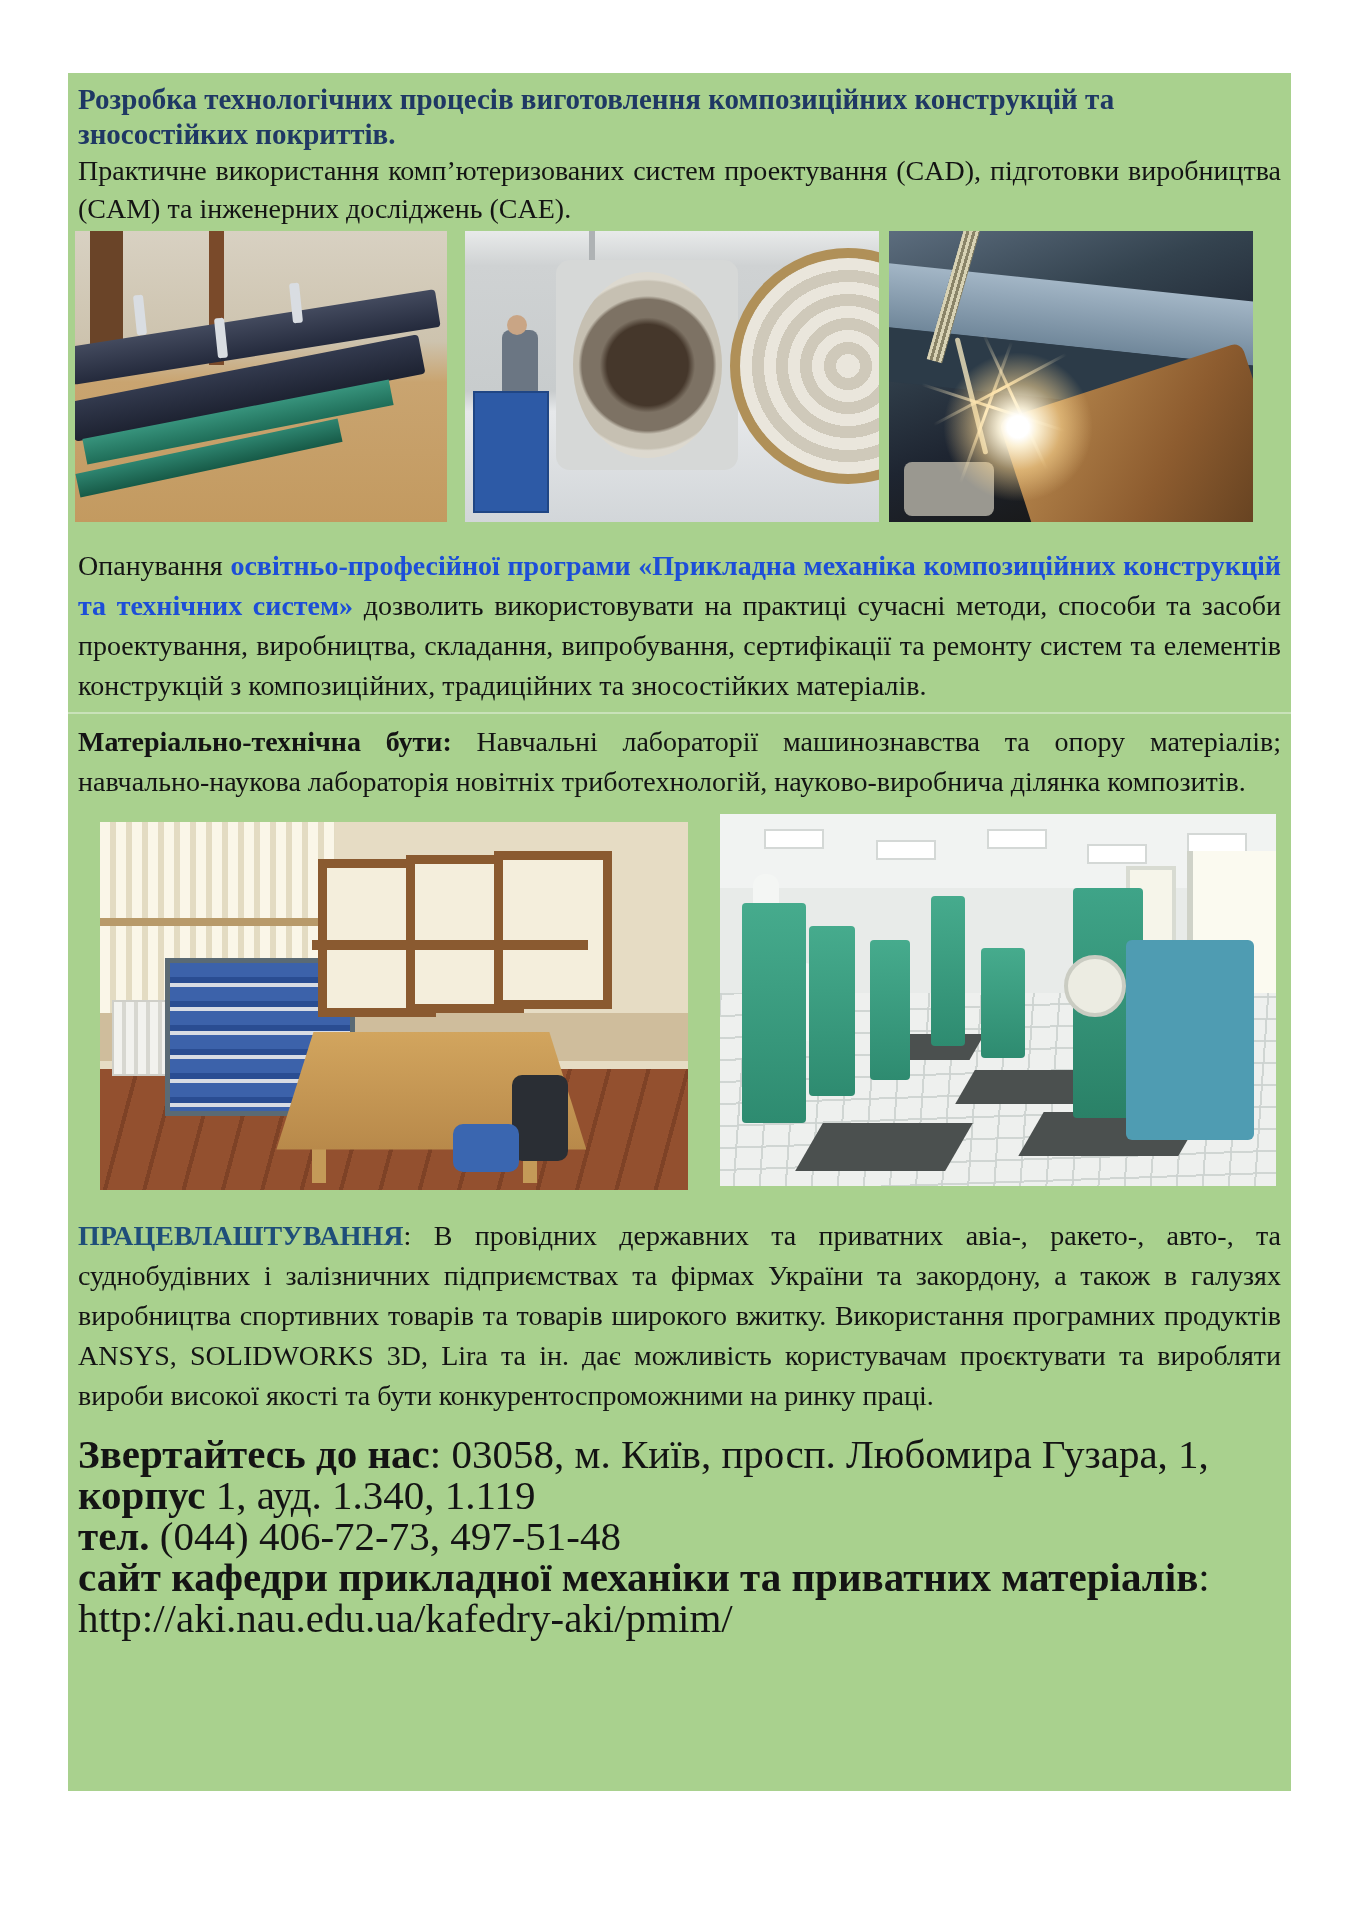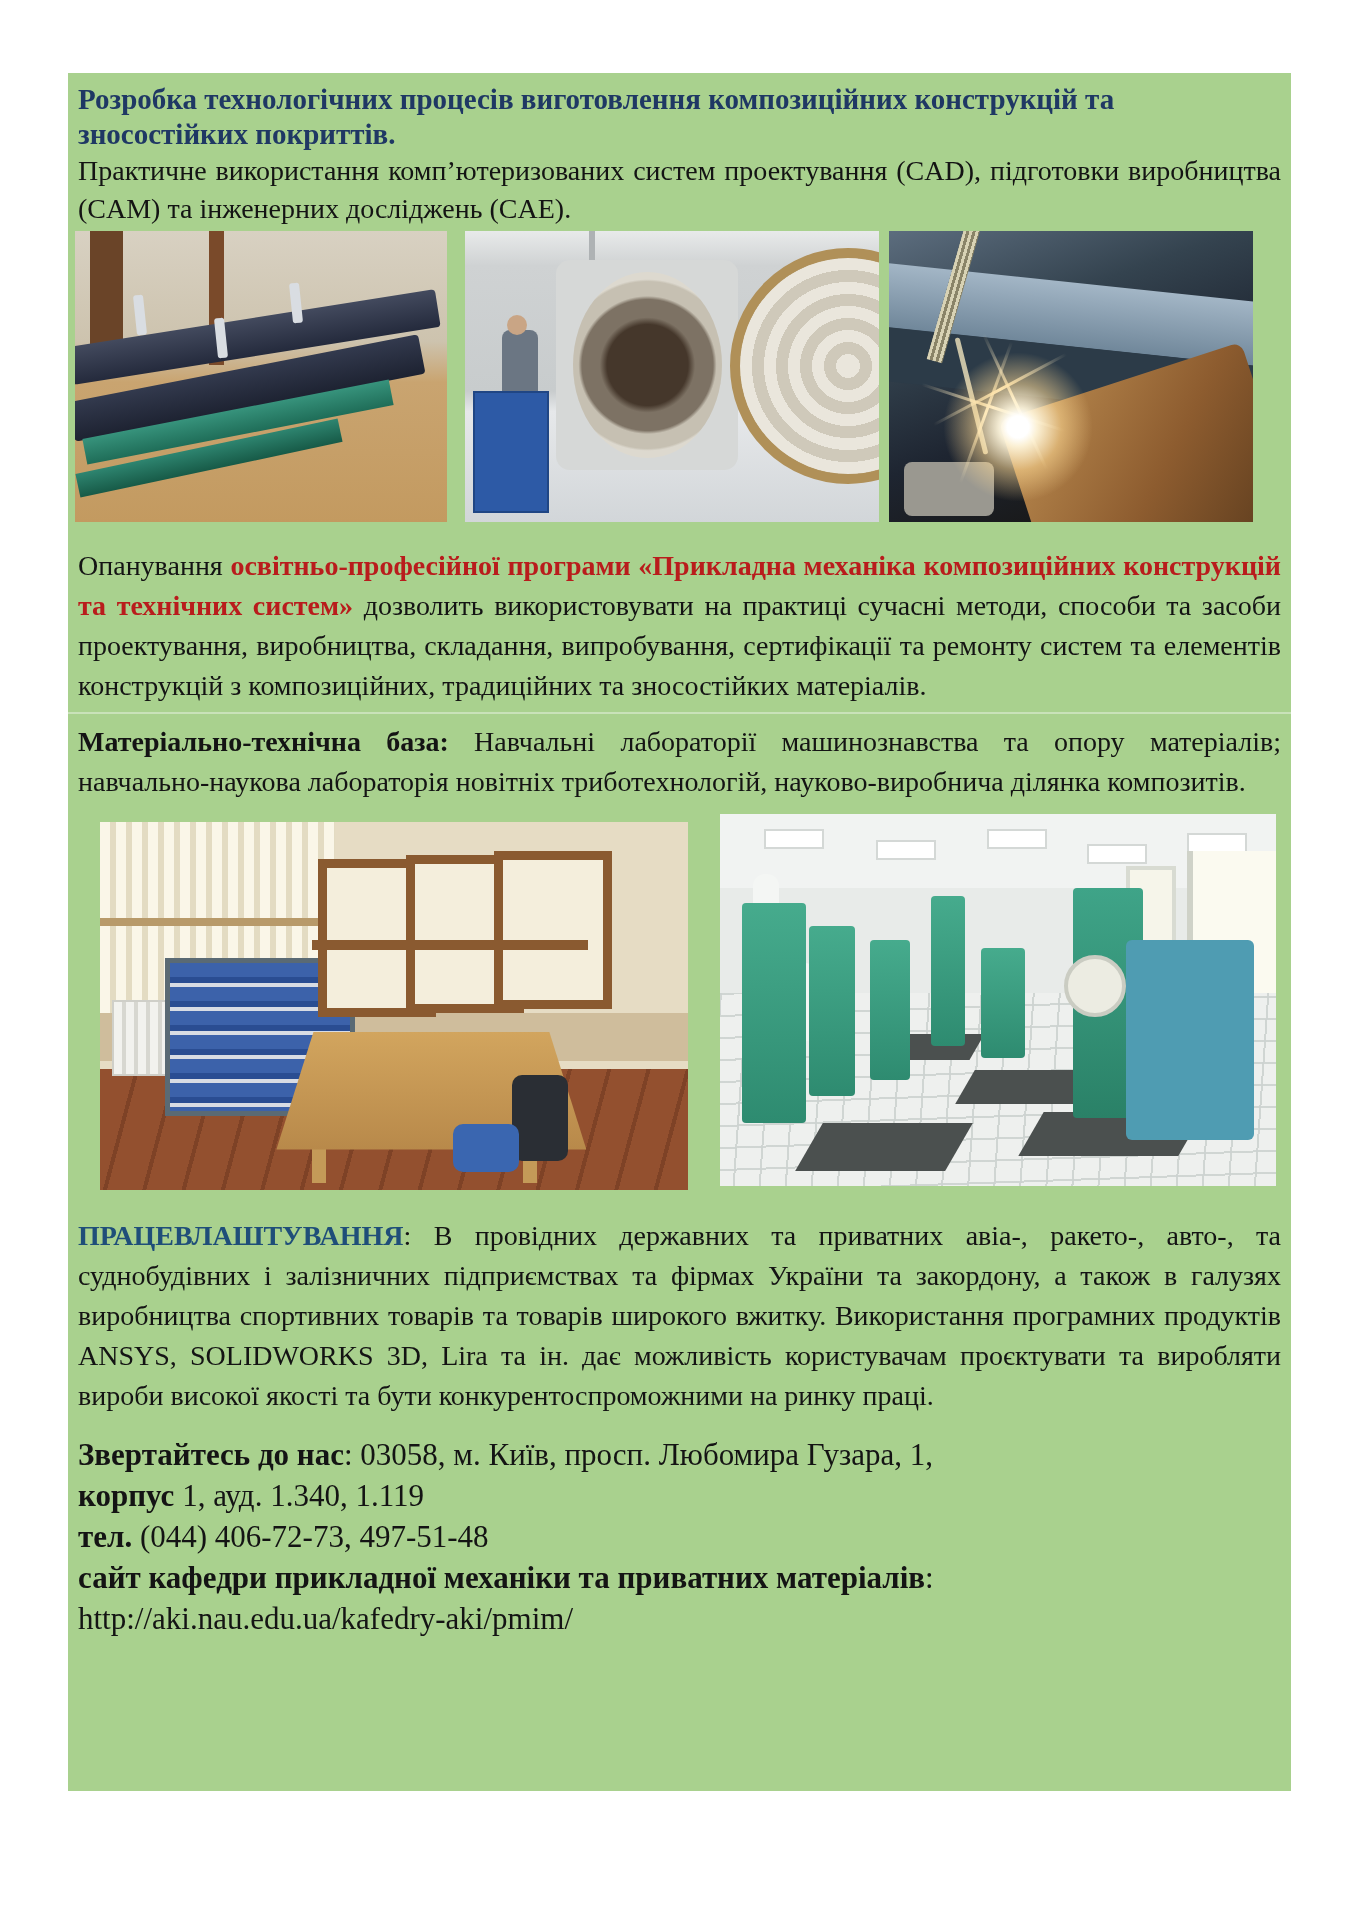--- a/index.html
+++ b/index.html
@@ -3,25 +3,25 @@
 <meta charset="utf-8">
 <style>
   html,body{margin:0;padding:0;background:#ffffff;}
   .page{position:relative;width:1360px;height:1920px;background:#ffffff;overflow:hidden;
         font-family:"Liberation Serif","DejaVu Serif",serif;color:#141414;}
   .green{position:absolute;left:68px;top:73px;width:1223px;height:1718px;
          background:#a9d18e;box-sizing:border-box;padding:9px 10px 0 10px;}
   .heading{font-size:29px;font-weight:bold;color:#1f3864;line-height:35px;}
   .body-par{font-size:28px;line-height:38px;text-align:justify;margin:0;}
   .justify40{line-height:40px;}
-  .purple{color:#b91c1c;font-weight:bold;}
+  .purple{color:#1d4ed8;font-weight:bold;}
   .lead-bold{font-weight:bold;}
   .employ-lead{color:#1f4e79;font-weight:bold;margin-top:28px;}
   .sep{height:2px;background:rgba(255,255,255,0.38);margin:6px -10px;}
-  .contact{font-size:31px;line-height:41px;margin-top:18px;}
+  .contact{font-size:41px;line-height:41px;margin-top:18px;}
   .contact b{font-weight:bold;}
 
   
   .row1{display:flex;margin-top:3px;height:291px;}
   .photo{position:relative;overflow:hidden;flex:none;}
   .p1{width:372px;height:291px;margin-left:-3px;}
   .p2{width:414px;height:291px;margin-left:18px;}
   .p3{width:364px;height:291px;margin-left:10px;}
   .row2{position:relative;height:380px;margin-top:12px;}
   .l4{position:absolute;left:22px;top:8px;width:588px;height:368px;}
@@ -172,21 +172,21 @@
         <div class="abs spark sk3"></div>
         <div class="abs spark sk4"></div>
         <div class="abs p3-flash"></div>
       </div>
     </div>
 
     <p class="body-par justify40" style="margin-top:24px;"><span>Опанування </span><span class="purple">освітньо-професійної програми «Прикладна механіка композиційних конструкцій та технічних систем»</span><span> дозволить використовувати на практиці сучасні методи, способи та засоби проектування, виробництва, складання, випробування, сертифікації та ремонту систем та елементів конструкцій з композиційних, традиційних та зносостійких матеріалів.</span></p>
 
     <div class="sep"></div>
 
-    <p class="body-par justify40" style="margin-top:8px;"><span class="lead-bold">Матеріально-технічна база:</span><span> Навчальні лабораторії машинознавства та опору матеріалів; навчально-наукова лабораторія новітніх триботехнологій, науково-виробнича ділянка композитів.</span></p>
+    <p class="body-par justify40" style="margin-top:8px;"><span class="lead-bold">Матеріально-технічна бути:</span><span> Навчальні лабораторії машинознавства та опору матеріалів; навчально-наукова лабораторія новітніх триботехнологій, науково-виробнича ділянка композитів.</span></p>
 
     <div class="row2">
       <div class="photo l4">
         <div class="abs l4-window"></div>
         <div class="abs l4-rail"></div>
         <div class="abs l4-band"></div>
         <div class="abs l4-floor"></div>
         <div class="abs l4-radiator"></div>
         <div class="abs l4-rack"></div>
         <div class="abs l4-frame f1"></div>

